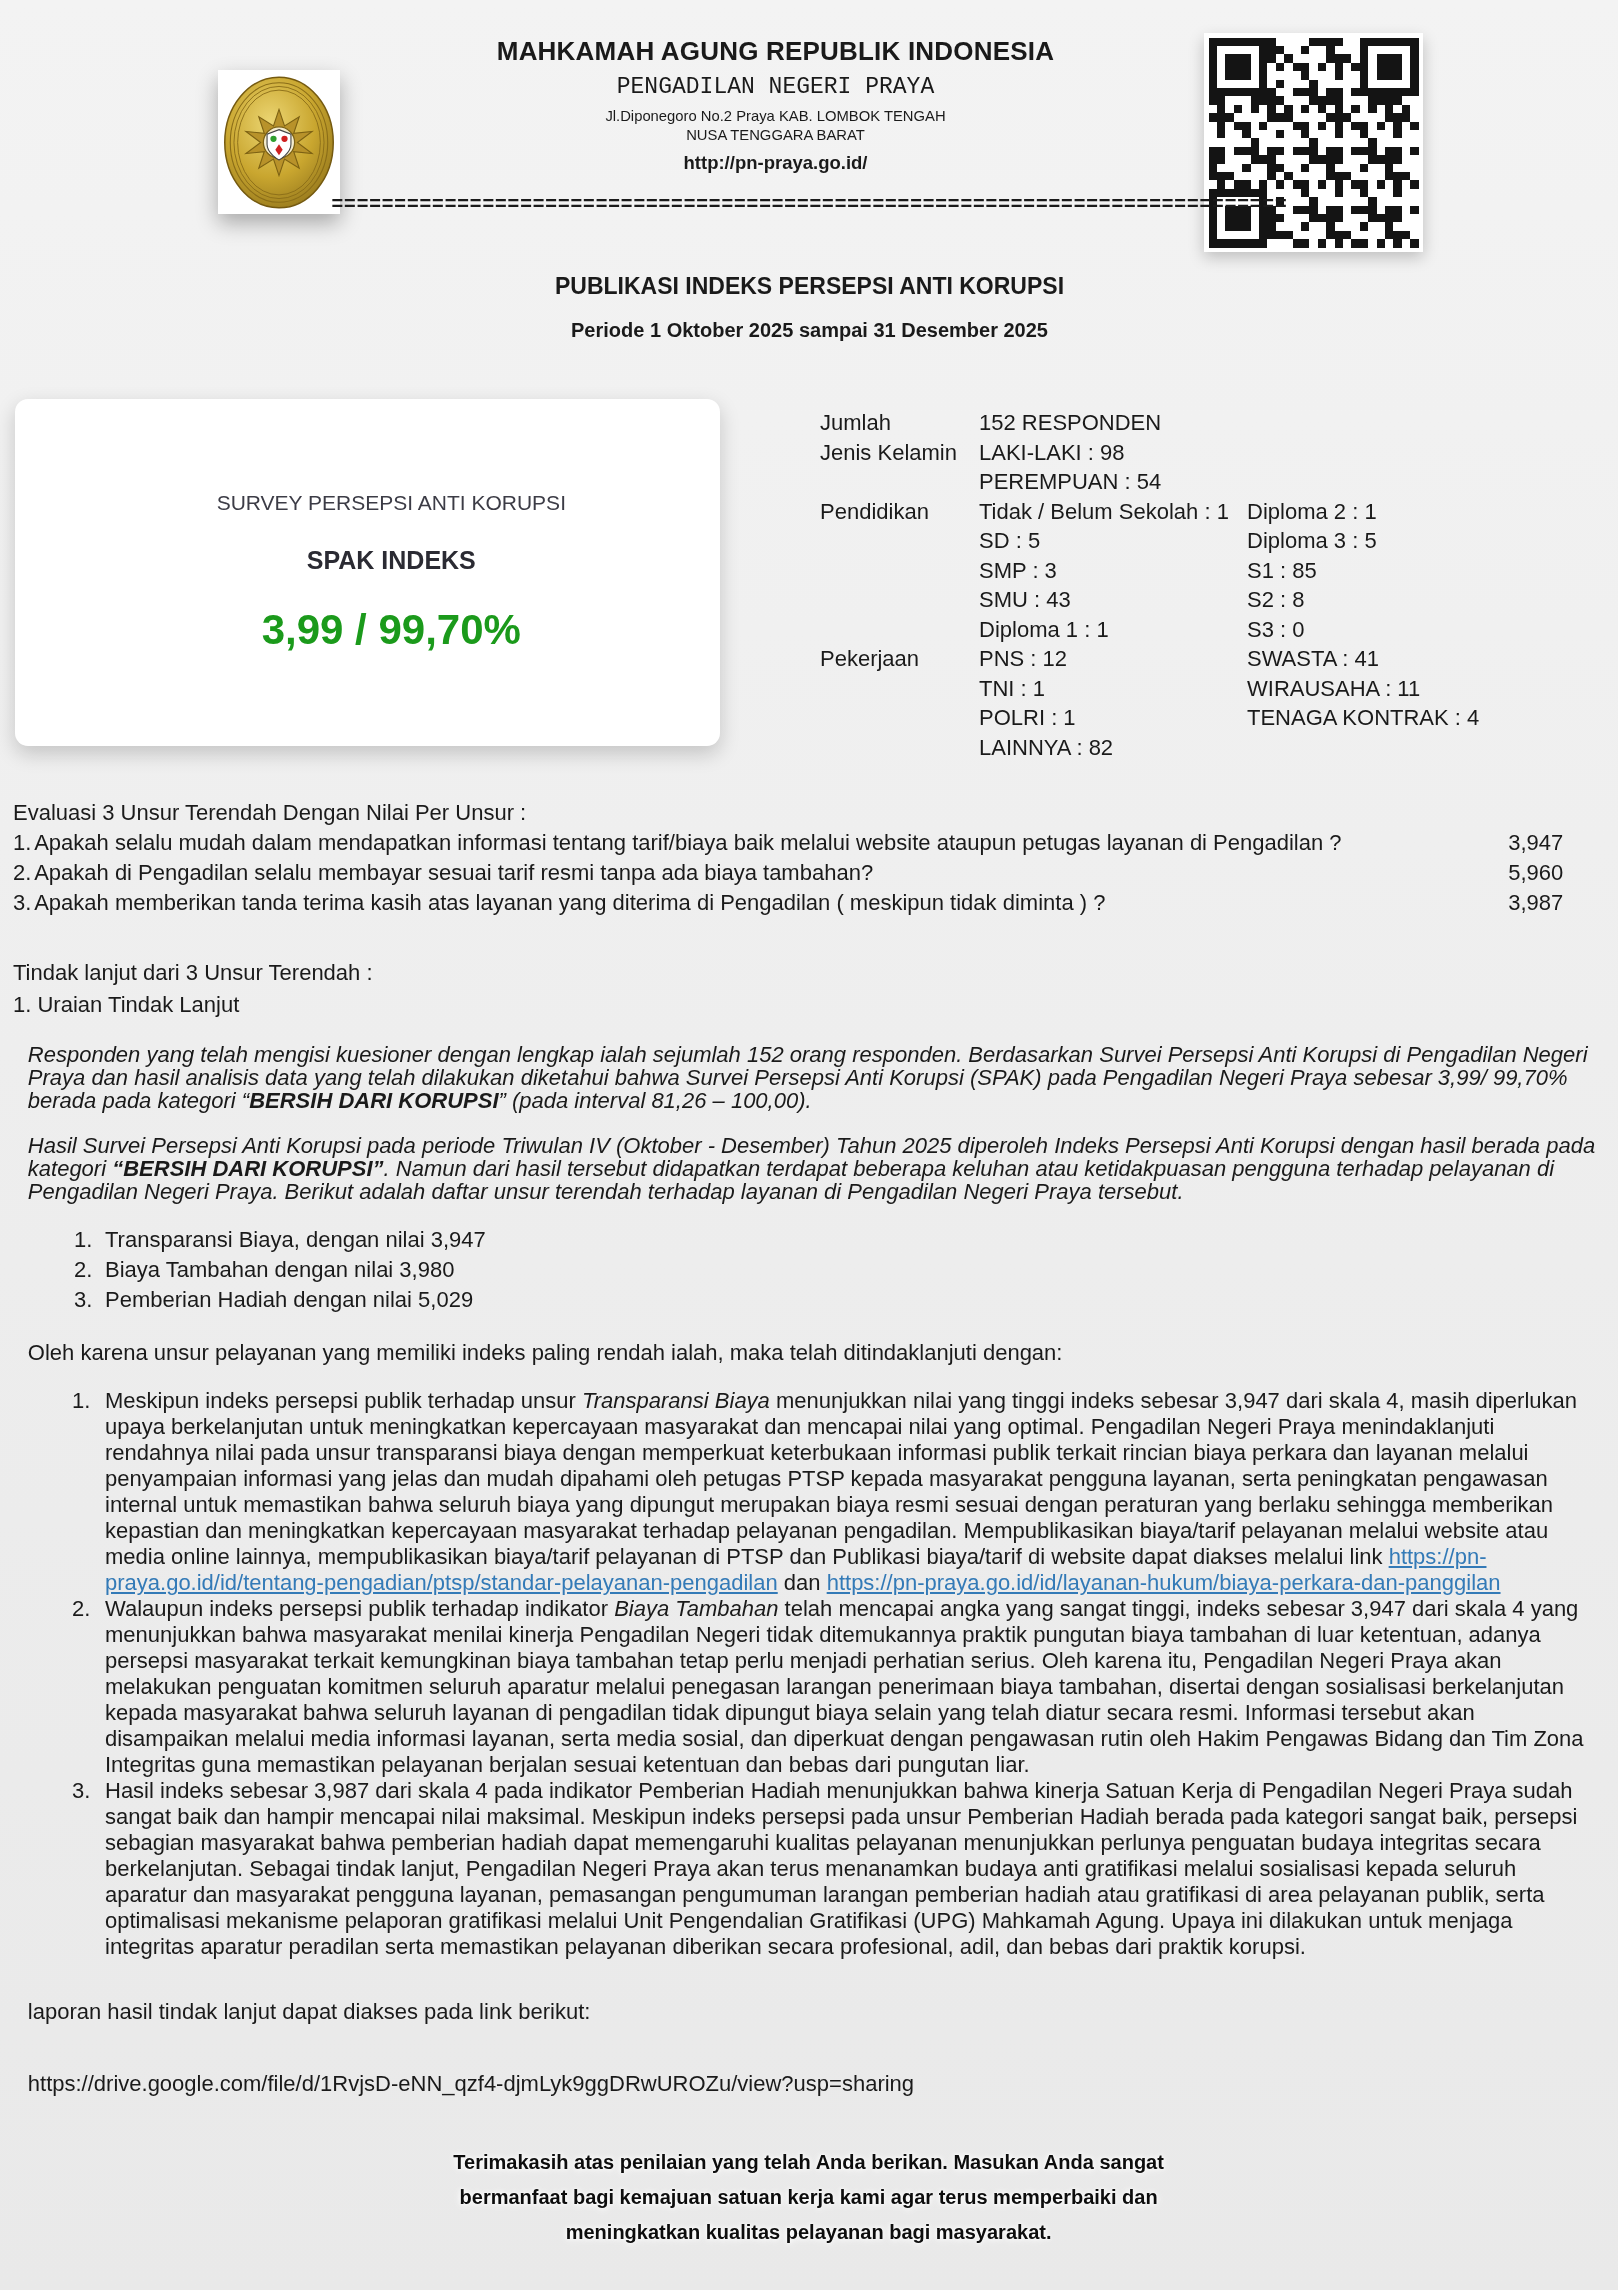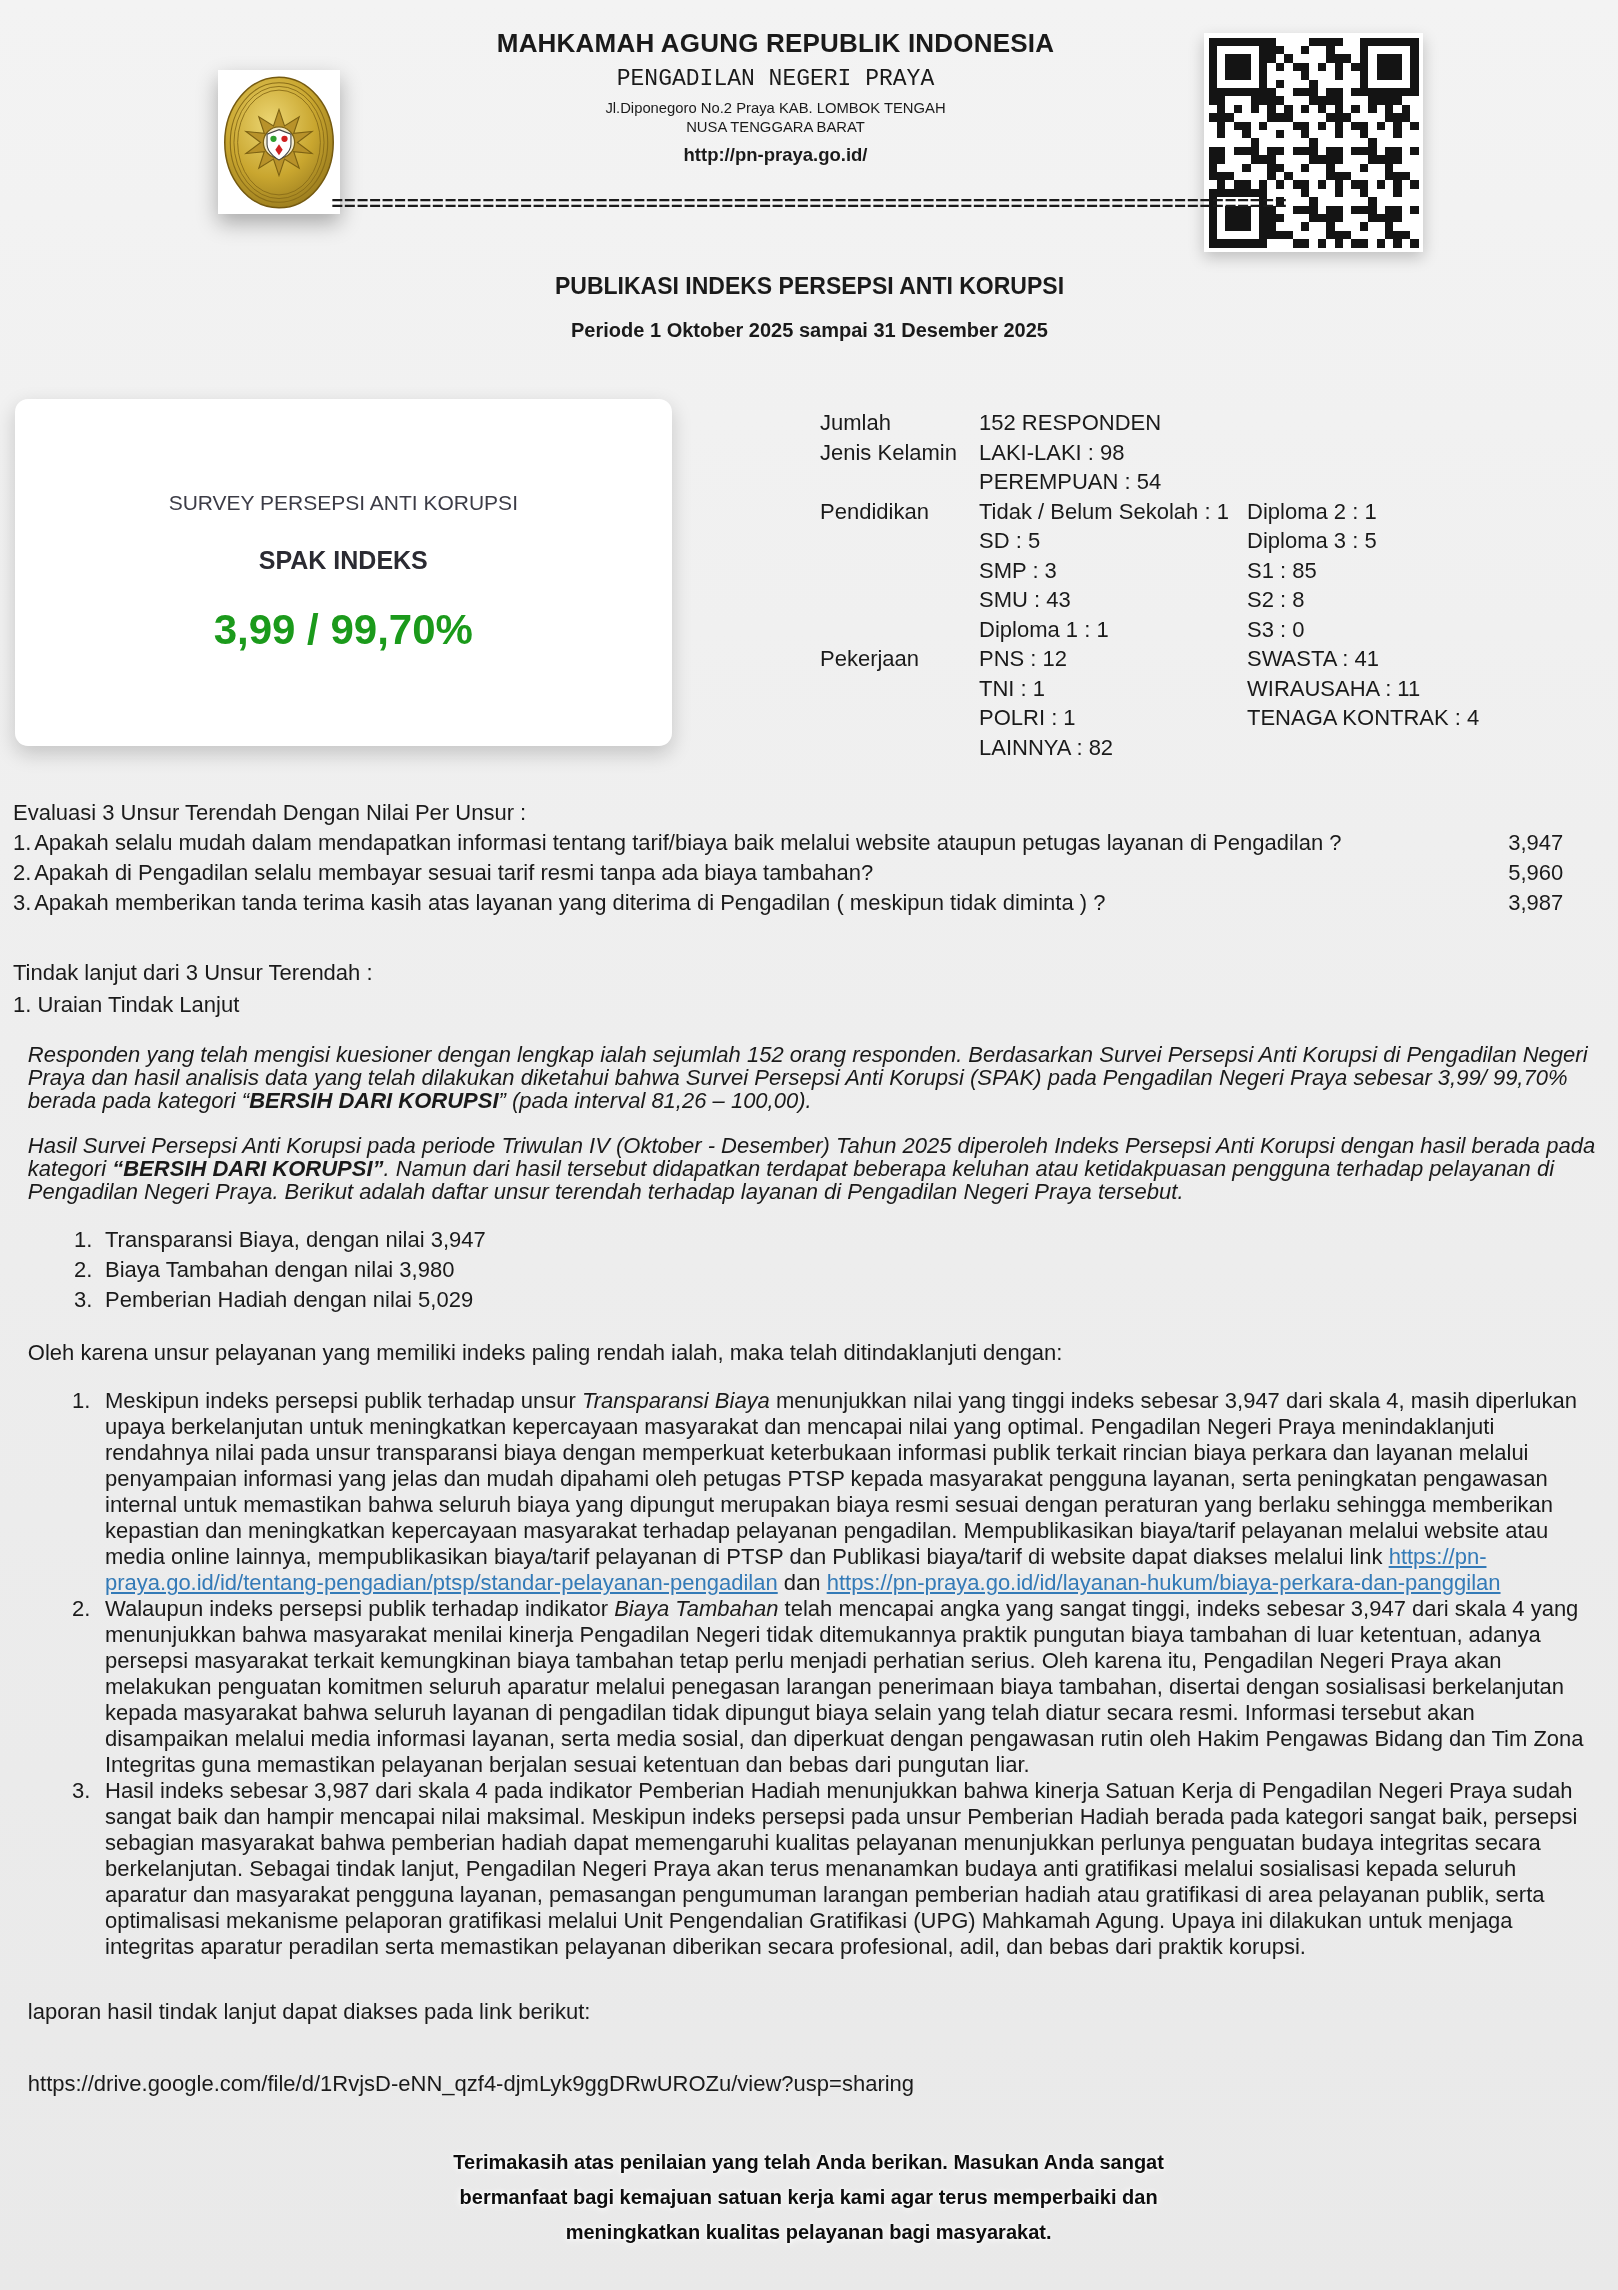--- a/index.html
+++ b/index.html
@@ -5,39 +5,39 @@
   html,body{margin:0;padding:0;background:#e6e6e6;}
   .page{
     position:relative;width:1619px;height:2291px;overflow:hidden;
     background:linear-gradient(180deg,#f3f3f3 0%,#ededed 55%,#e9e9e9 100%);
     font-family:"Liberation Sans","DejaVu Sans",sans-serif;color:#1a1a1a;
   }
   
   .masthead{position:relative;height:764px;}
   .logo-box{position:absolute;left:218px;top:70px;width:122px;height:144px;background:#fff;
     box-shadow:0 9.2px 20px rgba(0,0,0,.30);display:flex;align-items:center;justify-content:center;}
-  .header-text{position:absolute;left:388px;top:28px;width:775px;text-align:center;}
+  .header-text{position:absolute;left:388px;top:36px;width:775px;text-align:center;}
   .h-org{font-size:26px;font-weight:bold;letter-spacing:0.2px;}
   .h-court{font-size:23px;margin-top:6.5px;font-family:Liberation Mono, monospace;}
   .h-addr{font-size:14.8px;margin-top:8.3px;}
   .h-addr2{font-size:14.8px;margin-top:3.7px;}
   .h-site{font-size:18.5px;font-weight:bold;margin-top:8.3px;}
   .qr{position:absolute;left:1204px;top:33px;width:210px;height:210px;background:#fff;padding:4.6px;
     display:grid;grid-template-columns:repeat(25,1fr);grid-template-rows:repeat(25,1fr);
     box-shadow:0 5.5px 14.8px rgba(0,0,0,.22);}
   .qm{background:#fff;}
   .qm.on{background:#141414;}
   .separator{position:absolute;left:0;top:192px;width:100%;text-align:center;
     font-weight:bold;font-size:20px;letter-spacing:0.9px;white-space:nowrap;}
   .doc-title{position:absolute;left:0;top:273px;width:100%;text-align:center;font-size:23px;font-weight:bold;}
   .doc-period{position:absolute;left:0;top:319px;width:100%;text-align:center;font-size:20px;font-weight:bold;}
   
   .score-card{position:absolute;left:14.8px;top:399px;width:657px;height:347px;background:#fff;
     border-radius:13px;box-shadow:0 7.4px 20px rgba(0,0,0,.18);
-    display:flex;flex-direction:column;align-items:center;justify-content:center;gap:31px;text-align:center;}
+    display:flex;flex-direction:column;align-items:center;justify-content:center;gap:31px;text-align:center;padding-left:48px;}
   .sc-survey{font-size:21px;color:#3c3c46;}
   .sc-index-label{font-size:25px;font-weight:bold;color:#2b2b33;}
   .sc-value{font-size:42px;font-weight:bold;}
   
   .stats{position:absolute;left:820px;top:408px;font-size:22px;line-height:29.5px;}
   .stat-row{display:flex;}
   .stat-label{width:159px;flex:none;}
   .stat-c1{width:268px;flex:none;}
   .stat-c2{flex:none;}
   

